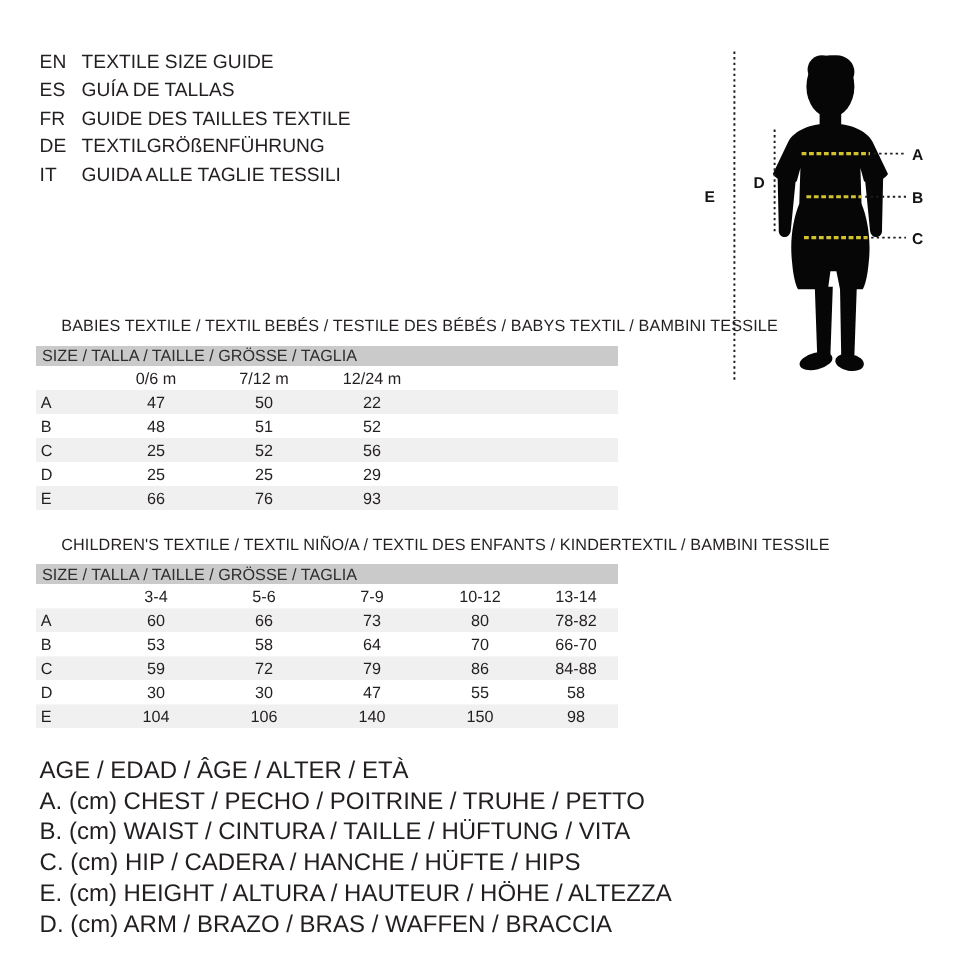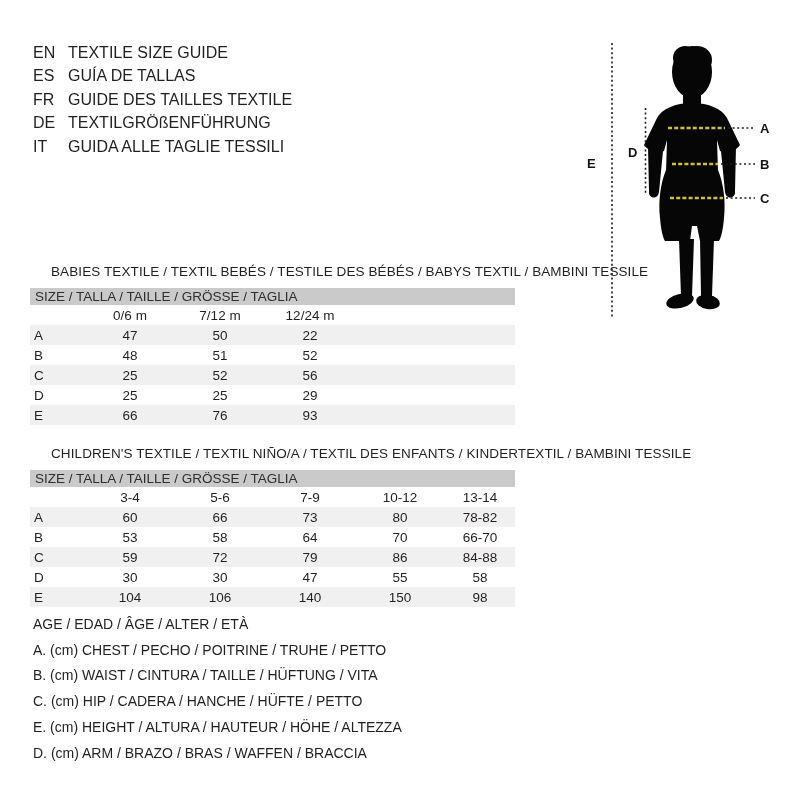--- a/index.html
+++ b/index.html
@@ -28,21 +28,21 @@
   table.size-table { width:485px; table-layout:fixed; border-collapse:collapse; font-size:13.5px; }
   .size-table th, .size-table td {
     font-weight:normal; height:20px; padding:0;
     text-align:center; vertical-align:middle; overflow:hidden; white-space:nowrap;
   }
   .size-table th.bar-cell { background:#cacaca; text-align:left; padding-left:5px; height:17px; color:#2e2e2e;margin-left:32px; }
   .size-table td.row-label { text-align:left; padding-left:4px; }
   .size-table tbody tr:nth-child(odd) { background:#f0f0f0; }
 
   
-  .legend { position:absolute; left:33px; top:612px; font-size:14px; line-height:25.7px; white-space:nowrap; }
+  .legend { position:absolute; left:33px; top:630px; font-size:20px; line-height:25.7px; white-space:nowrap; }
 </style>
 </head>
 <body>
 
 <div class="page">
 
   <div class="lang-block">
       <div class="lang-row"><span class="lang-code">EN</span><span class="lang-label">TEXTILE SIZE GUIDE</span></div>
       <div class="lang-row"><span class="lang-code">ES</span><span class="lang-label">GUÍA DE TALLAS</span></div>
       <div class="lang-row"><span class="lang-code">FR</span><span class="lang-label">GUIDE DES TAILLES TEXTILE</span></div>
@@ -224,18 +224,18 @@
             <td></td>
           </tr>
         </tbody>
       </table>
   </section>
 
   <div class="legend">
       <div>AGE / EDAD / ÂGE / ALTER / ETÀ</div>
       <div>A. (cm) CHEST / PECHO / POITRINE / TRUHE / PETTO</div>
       <div>B. (cm) WAIST / CINTURA / TAILLE / HÜFTUNG / VITA</div>
-      <div>C. (cm) HIP / CADERA / HANCHE / HÜFTE / PETTO</div>
+      <div>C. (cm) HIP / CADERA / HANCHE / HÜFTE / HIPS</div>
       <div>E. (cm) HEIGHT / ALTURA / HAUTEUR / HÖHE / ALTEZZA</div>
       <div>D. (cm) ARM / BRAZO / BRAS / WAFFEN / BRACCIA</div>
     </div>
 
 </div>
 
 </body></html>

